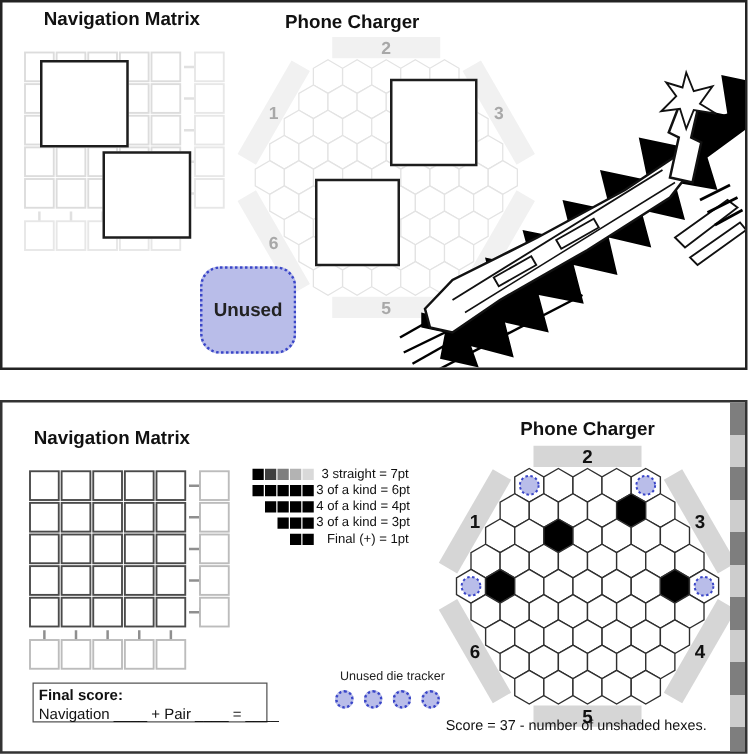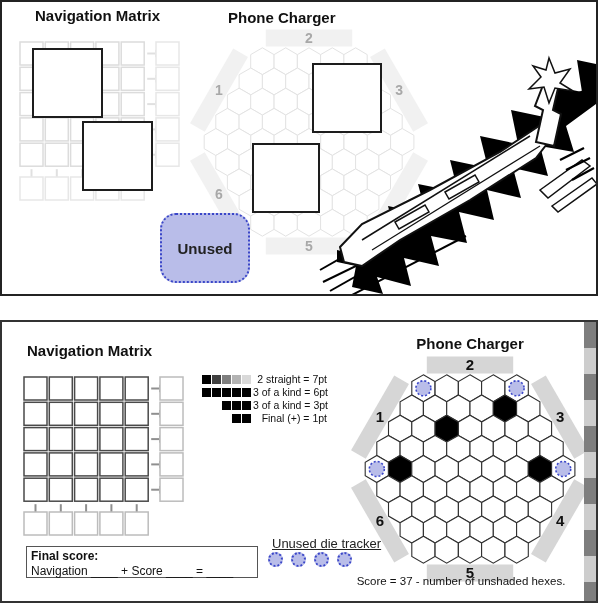--- a/index.html
+++ b/index.html
@@ -17,21 +17,21 @@
   .legend{position:absolute;display:flex;flex-direction:column;}
   .lg-row{display:flex;align-items:center;height:12.9px;}
   .lg-squares{width:56px;display:flex;justify-content:flex-end;gap:1px;}
   .lg-sq{width:9px;height:9px;display:inline-block;}
   .lg-label{width:74px;text-align:right;font-size:10.5px;color:#111;white-space:nowrap;margin-left:2px;}
   
   .final-box{position:absolute;border:1.2px solid #555;box-sizing:border-box;padding:2px 4px;font-size:12px;color:#111;}
   .final-box .fs-head{font-weight:bold;}
   .final-box .fs-line{margin-top:1px;white-space:nowrap;}
   
-  .tracker-label{position:absolute;font-size:13px;color:#222;white-space:nowrap;text-decoration:underline;}
+  .tracker-label{position:absolute;font-size:10px;color:#222;white-space:nowrap;}
   .tracker-row{position:absolute;display:flex;gap:8px;}
   .tracker-dot{width:15px;height:15px;border-radius:50%;background:#b9bde9;border:2px dotted #3a46c8;box-sizing:border-box;}
   .score-note{position:absolute;font-size:11.5px;color:#111;text-align:center;white-space:nowrap;}
   .stripe-bar{position:absolute;right:0;top:0;width:12px;height:279px;
      background:repeating-linear-gradient(180deg,#7e7e7e 0 26px,#cdcdcd 26px 52px);}
   svg{font-family:"Liberation Sans",sans-serif;}
 </style>
 </head>
 <body>
 
@@ -194,21 +194,21 @@
       </svg>
 
     <div class="title" style="left:33px;top:5px;">Navigation Matrix</div>
     <div class="title" style="left:226px;top:7px;">Phone Charger</div>
 
     <div class="overlay-square" style="left:30px;top:46px;width:71px;height:70px;"></div>
     <div class="overlay-square" style="left:80px;top:119px;width:71px;height:70px;"></div>
     <div class="overlay-square" style="left:310px;top:61px;width:70px;height:70px;"></div>
     <div class="overlay-square" style="left:250px;top:141px;width:68px;height:70px;"></div>
 
-    <div class="unused-btn" style="left:158px;top:211px;width:90px;height:70px;">Unused</div>
+    <div class="unused-btn" style="left:158px;top:211px;width:77px;height:70px;">Unused</div>
   </section>
 
   <section class="panel bottom-panel">
     <svg id="bottom-svg" class="panel-svg" width="594" height="279" viewBox="2 322 594 279">
         <g>
           <rect x="24" y="377" width="23" height="23" fill="#fff" stroke="#4a4a4a" stroke-width="1.5"></rect>
           <rect x="49.3" y="377" width="23" height="23" fill="#fff" stroke="#4a4a4a" stroke-width="1.5"></rect>
           <rect x="74.6" y="377" width="23" height="23" fill="#fff" stroke="#4a4a4a" stroke-width="1.5"></rect>
           <rect x="99.9" y="377" width="23" height="23" fill="#fff" stroke="#4a4a4a" stroke-width="1.5"></rect>
           <rect x="125.2" y="377" width="23" height="23" fill="#fff" stroke="#4a4a4a" stroke-width="1.5"></rect>
@@ -349,52 +349,61 @@
 
     <div class="legend" style="left:193px;top:51px;">
         <div class="lg-row">
           <div class="lg-squares">
             <span class="lg-sq" style="background: rgb(0, 0, 0);"></span>
             <span class="lg-sq" style="background: rgb(64, 64, 64);"></span>
             <span class="lg-sq" style="background: rgb(127, 127, 127);"></span>
             <span class="lg-sq" style="background: rgb(179, 179, 179);"></span>
             <span class="lg-sq" style="background: rgb(217, 217, 217);"></span>
           </div>
-          <div class="lg-label">2 straight = 7pt</div>
+          <div class="lg-label">3 straight = 7pt</div>
         </div>
         <div class="lg-row">
           <div class="lg-squares">
             <span class="lg-sq" style="background: rgb(0, 0, 0);"></span>
             <span class="lg-sq" style="background: rgb(0, 0, 0);"></span>
             <span class="lg-sq" style="background: rgb(0, 0, 0);"></span>
             <span class="lg-sq" style="background: rgb(0, 0, 0);"></span>
             <span class="lg-sq" style="background: rgb(0, 0, 0);"></span>
           </div>
           <div class="lg-label">3 of a kind = 6pt</div>
         </div>
         <div class="lg-row">
           <div class="lg-squares">
             <span class="lg-sq" style="background: rgb(0, 0, 0);"></span>
             <span class="lg-sq" style="background: rgb(0, 0, 0);"></span>
             <span class="lg-sq" style="background: rgb(0, 0, 0);"></span>
+            <span class="lg-sq" style="background: rgb(0, 0, 0);"></span>
+          </div>
+          <div class="lg-label">4 of a kind = 4pt</div>
+        </div>
+        <div class="lg-row">
+          <div class="lg-squares">
+            <span class="lg-sq" style="background: rgb(0, 0, 0);"></span>
+            <span class="lg-sq" style="background: rgb(0, 0, 0);"></span>
+            <span class="lg-sq" style="background: rgb(0, 0, 0);"></span>
           </div>
           <div class="lg-label">3 of a kind = 3pt</div>
         </div>
         <div class="lg-row">
           <div class="lg-squares">
             <span class="lg-sq" style="background: rgb(0, 0, 0);"></span>
             <span class="lg-sq" style="background: rgb(0, 0, 0);"></span>
           </div>
           <div class="lg-label">Final (+) = 1pt</div>
         </div>
       </div>
 
-    <div class="final-box" style="left:24px;top:224px;width:232px;height:32px;">
+    <div class="final-box" style="left:24px;top:224px;width:188px;height:32px;">
       <div class="fs-head">Final score:</div>
-      <div class="fs-line">Navigation ____  + Score ____  =  ____</div>
+      <div class="fs-line">Navigation ____  + Pair ____  =  ____</div>
     </div>
 
     <div class="tracker-label" style="left:270px;top:214px;">Unused die tracker</div>
     <div class="tracker-row" style="left:266px;top:230px;">
         <div class="tracker-dot"></div>
         <div class="tracker-dot"></div>
         <div class="tracker-dot"></div>
         <div class="tracker-dot"></div>
       </div>
 

